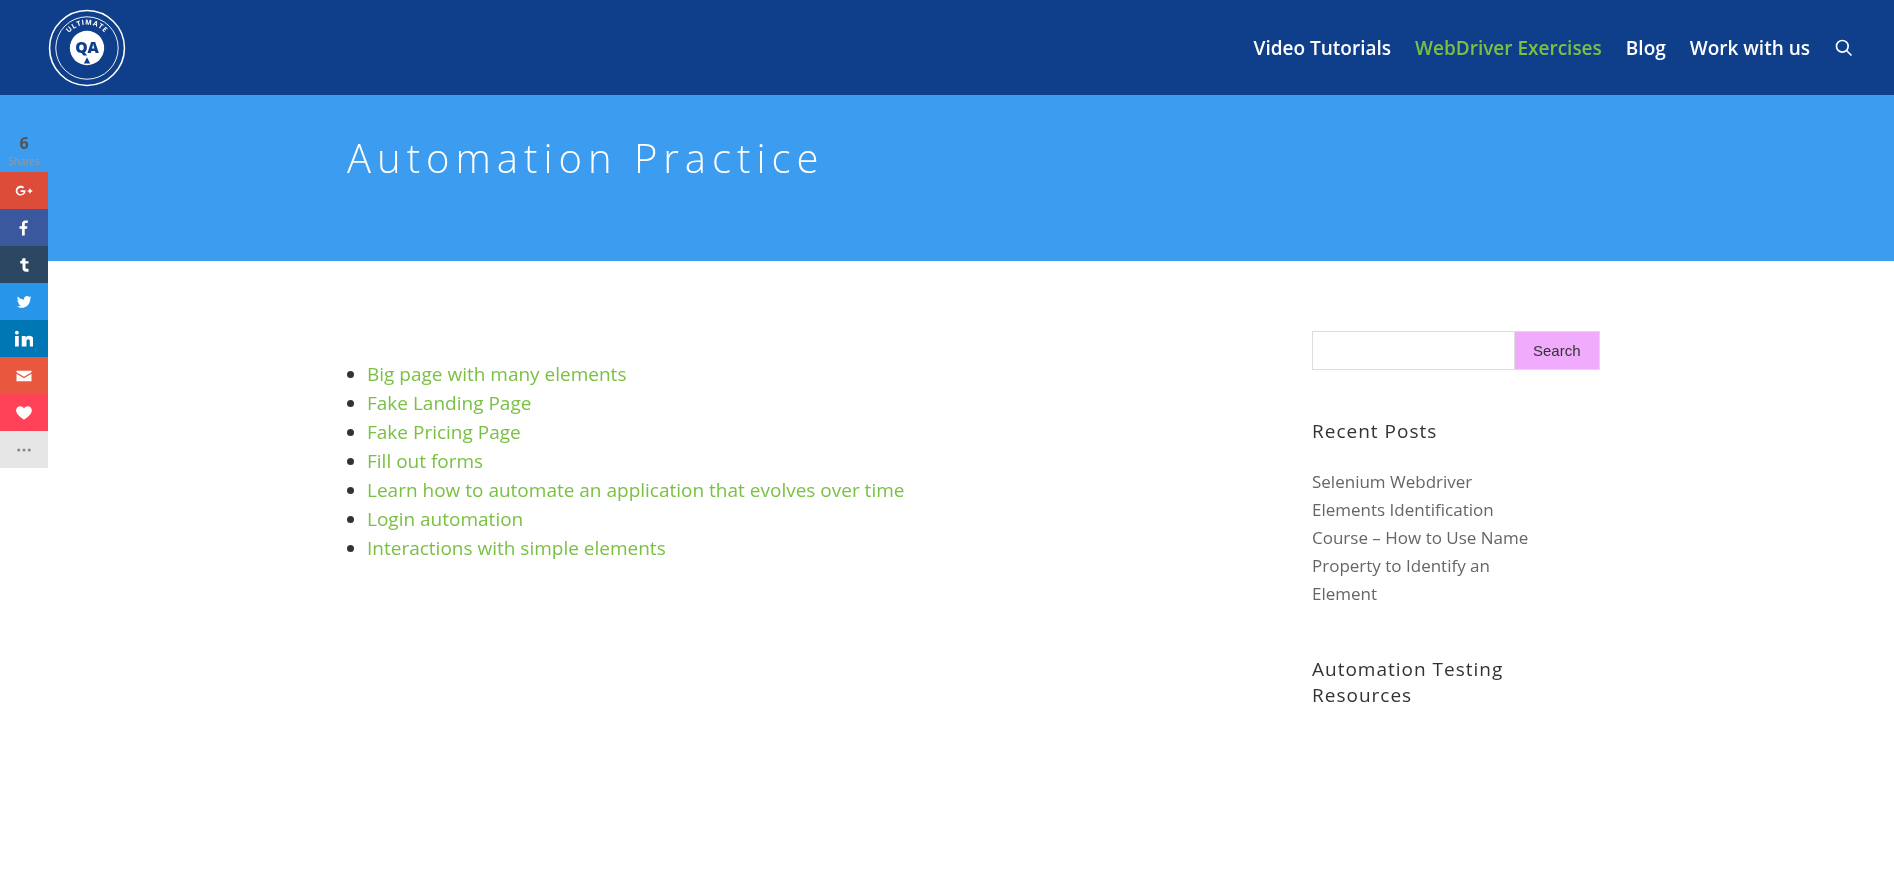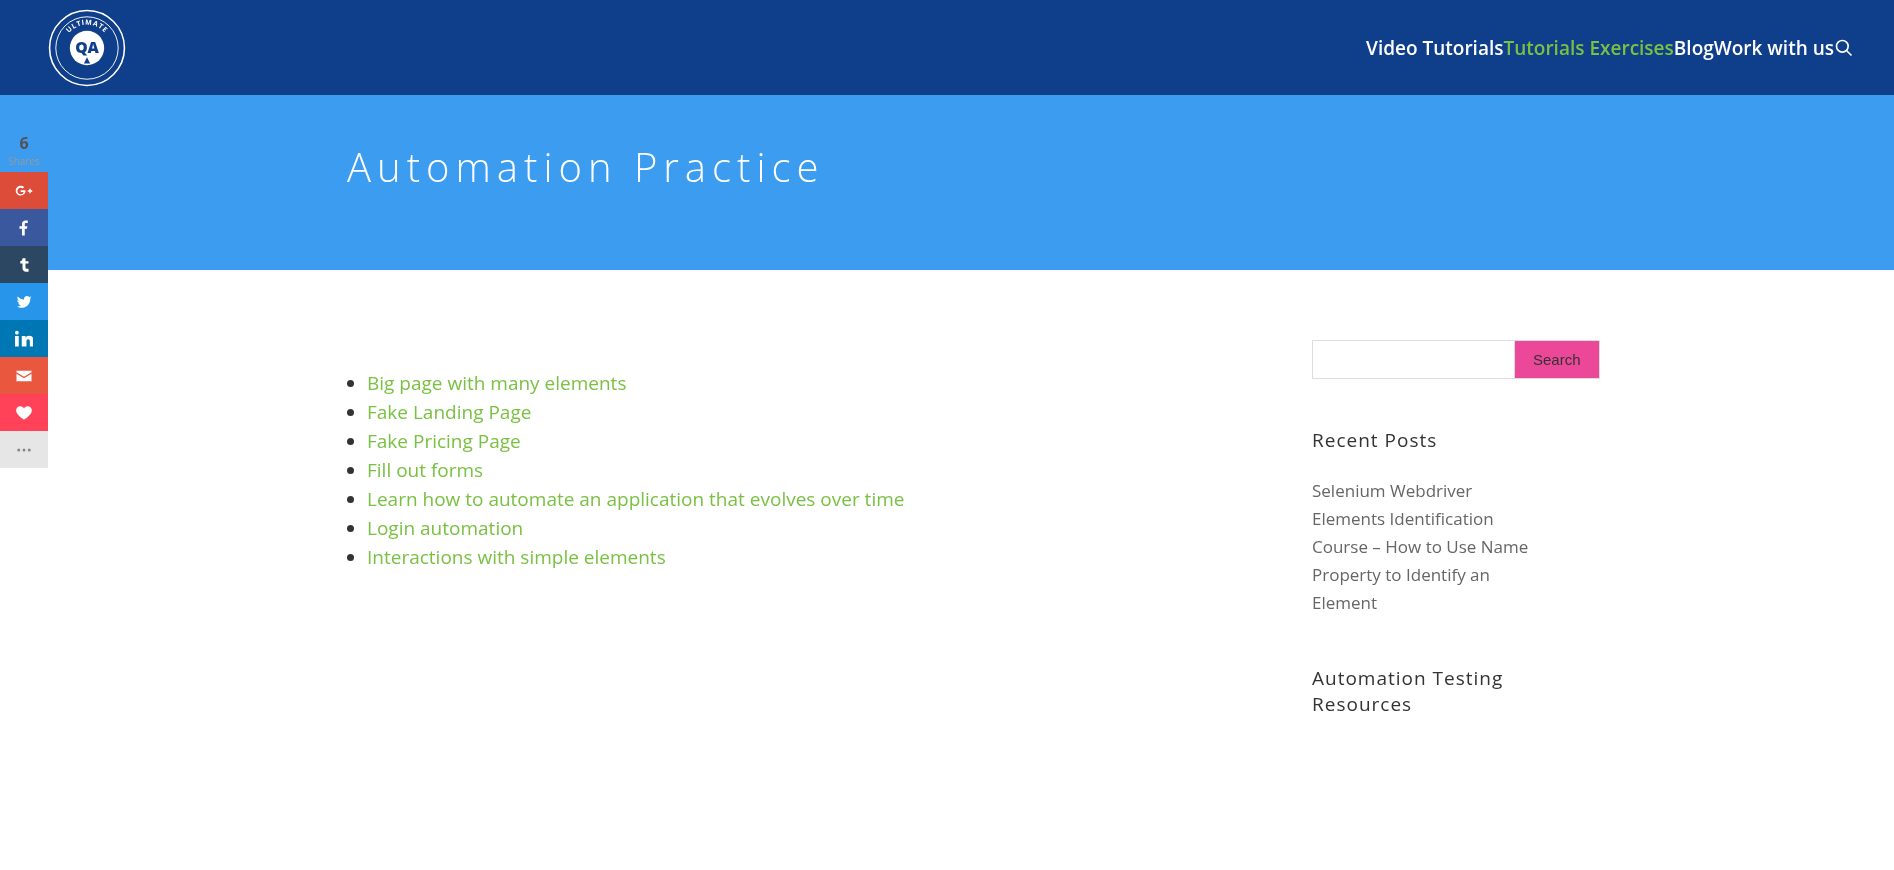--- a/index.html
+++ b/index.html
@@ -15,31 +15,31 @@
 }
 .logo-wrap { display: flex; align-items: center; gap: 8px; }
 .logo-badge {
   width: 78px; height: 78px; position: relative;
 }
 .logo-badge svg { width: 100%; height: 100%; }
 .logo-text { font-size: 30px; font-weight: 400; color: #fff; }
 .logo-text .ult { color: #fff; }
 .logo-text .qa { font-weight: 700; color: #3796e6; }
 
-.nav { display: flex; align-items: center; }
+.nav { display: flex; align-items: center; gap: 24px; }
 .nav a { color: #fff; text-decoration: none; font-weight: 600; font-size: 19px; }
 .nav a.active { color: #7ac143; }
 .search-icon { color: #fff; display: flex; align-items: center; cursor: pointer; }
 .search-icon svg { width: 20px; height: 20px; }
 
 .hero {
   background: #3b9cf0;
   padding: 28px 0 60px 0;
 }
-.hero-inner { max-width: 1260px; margin: 16px auto; padding: 0 30px; color: #fff; }
+.hero-inner { max-width: 1260px; margin: 7px auto; padding: 0 30px; color: #fff; }
 .hero h1 { font-size: 40px; font-weight: 300; letter-spacing: 6px; margin-bottom: 16px; }
 .hero p { font-size: 19px; font-weight: 400; }
 
 .container {
   max-width: 1260px;
   margin: 0 auto;
   padding: 70px 30px 40px 30px;
   display: flex;
   gap: 60px;
 }
@@ -48,21 +48,21 @@
 .main ul li { margin-bottom: 2px; font-size: 19px; line-height: 1.42; }
 .main ul li a { color: #7ac143; text-decoration: none; }
 
 .sidebar { width: 235px; flex-shrink: 0; }
 .search-box { display: flex; margin-bottom: 48px; }
 .search-box input {
   flex: 1; border: 1px solid #ddd; padding: 10px; font-size: 14px; outline: none;
   border-right: none;
 }
 .search-box button {
-  background: #ec4899; border: 1px solid #ddd; padding: 10px 18px; font-size: 15px;
+  background: #f0abfc; border: 1px solid #ddd; padding: 10px 18px; font-size: 15px;
   color: #333; cursor: pointer;
 }
 .sidebar h4 {
   font-size: 19px; font-weight: 500; letter-spacing: 1px; margin-bottom: 24px;
   color: #333;
 }
 .sidebar .section { margin-bottom: 48px; }
 .sidebar .post-link { color: #666; text-decoration: none; font-size: 17px; line-height: 1.65; }
 
 
@@ -148,21 +148,21 @@
         <path id="topArc" d="M20,50 A30,30 0 0,1 80,50" fill="none"></path>
         <text font-size="9" fill="#fff" font-weight="700" letter-spacing="1"><textPath href="#topArc" startOffset="50%" text-anchor="middle">ULTIMATE</textPath></text>
         <circle cx="50" cy="50" r="22" fill="#fff"></circle>
         <text x="50" y="56" text-anchor="middle" font-size="20" font-weight="900" fill="#0f3e8a">QA</text>
         <path d="M50 62 L46 70 L54 70 Z" fill="#0f3e8a"></path>
       </svg>
     </div>
   </div>
   <nav class="nav">
     <a href="#">Video Tutorials</a>
-    <a href="#" class="active">Tutorials Exercises</a>
+    <a href="#" class="active">WebDriver Exercises</a>
     <a href="#">Blog</a>
     <a href="#">Work with us</a>
     <span class="search-icon">
       <svg viewBox="0 0 24 24" fill="none" stroke="currentColor" stroke-width="2">
           <circle cx="10" cy="10" r="7"></circle>
           <line x1="21" y1="21" x2="15" y2="15"></line>
         </svg>
     </span>
   </nav>
 </header>

